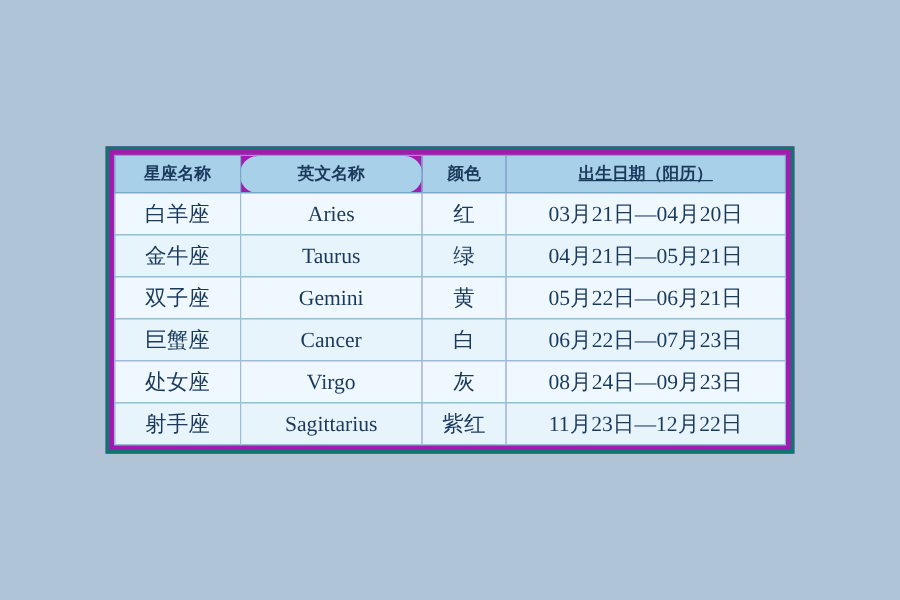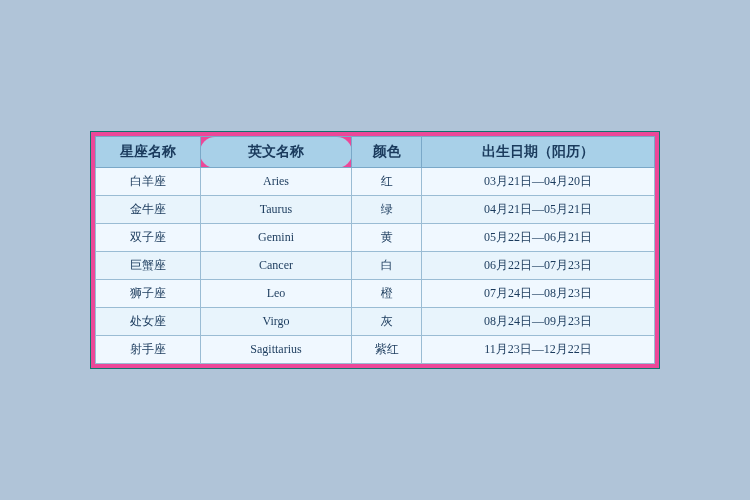--- a/index.html
+++ b/index.html
@@ -7,22 +7,22 @@
       background-color: #b0c4d8;
       display: flex;
       justify-content: center;
       align-items: center;
       width: 750px;
       height: 500px;
       font-family: "SimSun", "宋体", serif;
       font-size: 14px;
     }
     .table-container {
-      background-color: #ec4899;
-      border: 1px solid #0f766e;
+      background-color: #a21caf;
+      border: 3px solid #0f766e;
       padding: 4px;
     }
     table {
       border-collapse: collapse;
       width: 560px;
     }
     thead tr {
       background-color: #a8d0e8;
     }
     thead th {
@@ -37,26 +37,26 @@
       background-color: #f0f8ff;
     }
     tbody tr:nth-child(even) {
       background-color: #e8f4fc;
     }
     tbody td {
       border: 1px solid #9abcd4;
       padding: 5px 10px;
       text-align: center;
       color: #1a3a5c;
-      font-size: 12px;
+      font-size: 18px;
     }
     .col-chinese { width: 90px; }
     .col-english { width: 130px; border-radius: 15px; }
     .col-color   { width: 60px; font-family: Liberation Serif, serif; }
-    .col-date    { width: 200px; }
+    .col-date    { width: 200px; text-decoration: underline; }
   </style>
 </head>
 <body>
 
 <div class="table-container">
   <table>
     <thead>
       <tr>
         <th class="col-chinese">星座名称</th>
         <th class="col-english">英文名称</th>
@@ -83,26 +83,20 @@
           <td>黄</td>
           <td>05月22日—06月21日</td>
         </tr>
         <tr>
           <td>巨蟹座</td>
           <td>Cancer</td>
           <td>白</td>
           <td>06月22日—07月23日</td>
         </tr>
         <tr>
-          <td>狮子座</td>
-          <td>Leo</td>
-          <td>橙</td>
-          <td>07月24日—08月23日</td>
-        </tr>
-        <tr>
           <td>处女座</td>
           <td>Virgo</td>
           <td>灰</td>
           <td>08月24日—09月23日</td>
         </tr>
         <tr>
           <td>射手座</td>
           <td>Sagittarius</td>
           <td>紫红</td>
           <td>11月23日—12月22日</td>

